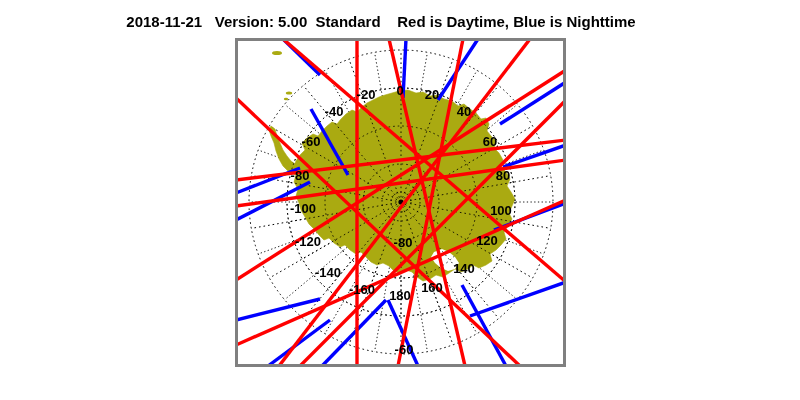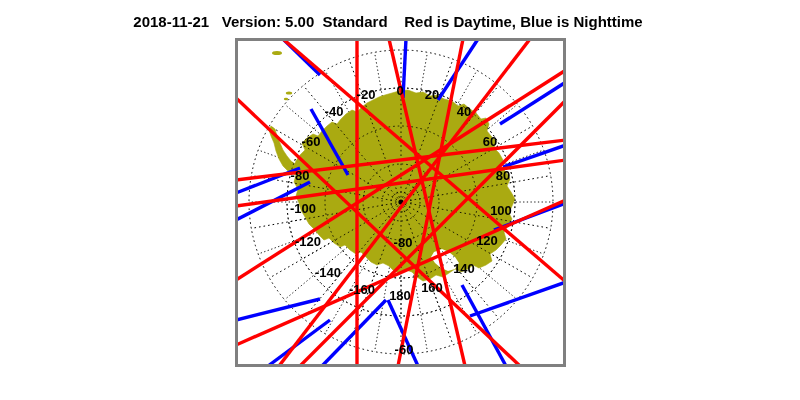--- a/index.html
+++ b/index.html
@@ -15,21 +15,21 @@
     position: relative;
   }
   #page {
     position: relative;
     width: 800px;
     height: 400px;
     background: #ffffff;
   }
   #title-bar {
     position: absolute;
-    left: 12px;
+    left: 5px;
     top: 13px;
     width: 752px;
     text-align: center;
     font-size: 15px;
     font-weight: bold;
     color: #000000;
     letter-spacing: 0px;
     white-space: pre;
   }
   #plot-wrap {

